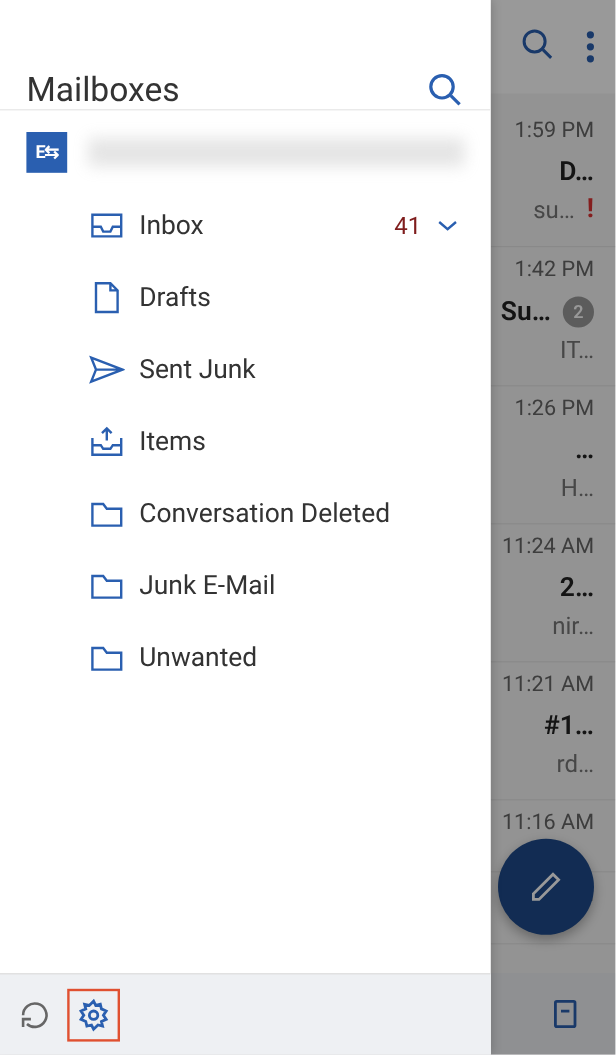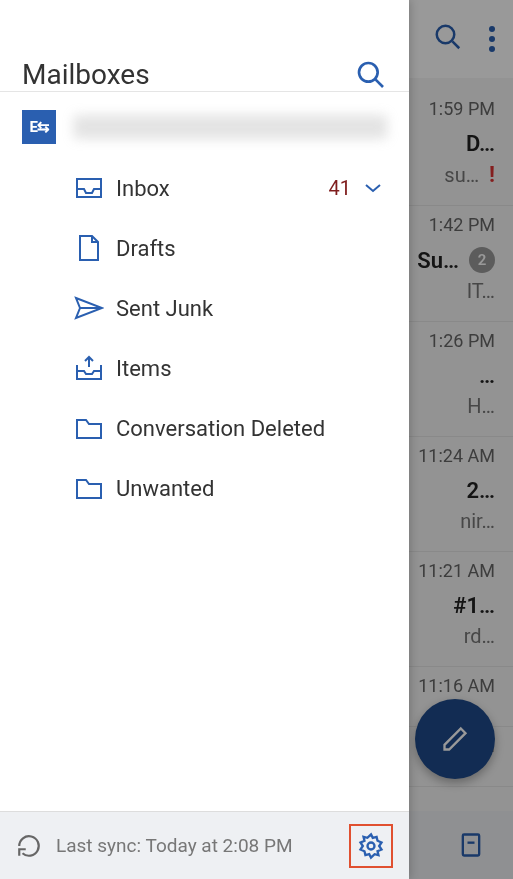--- a/index.html
+++ b/index.html
@@ -306,40 +306,47 @@
 
     <div class="folder">
       <div class="folder-icon-slot">
         <svg width="28" height="24" viewBox="0 0 28 24" fill="none" stroke="currentColor" stroke-width="2">
             <path d="M2 4h9l3 4h12v14H2z"></path>
           </svg>
       </div>
       <span class="folder-label">Conversation Deleted</span>
     </div>
 
+    <div class="folder">
+      <div class="folder-icon-slot">
+        <svg width="28" height="24" viewBox="0 0 28 24" fill="none" stroke="currentColor" stroke-width="2">
+            <path d="M2 4h9l3 4h12v14H2z"></path>
+          </svg>
+      </div>
+      <span class="folder-label">Junk E-Mail</span>
+    </div>
 
 
     <div class="folder">
       <div class="folder-icon-slot">
         <svg width="28" height="24" viewBox="0 0 28 24" fill="none" stroke="currentColor" stroke-width="2">
             <path d="M2 4h9l3 4h12v14H2z"></path>
           </svg>
       </div>
       <span class="folder-label">Unwanted</span>
     </div>
 
   </div>
 
   <div class="drawer-footer">
     <div class="sync-icon">
       <svg width="26" height="26" viewBox="0 0 24 24" fill="none" stroke="currentColor" stroke-width="2">
           <path d="M3 12a9 9 0 1 1 3 6.7 M3 21v-6h6"></path>
         </svg>
     </div>
-    <div class="sync-text">Last sync: Today at 2:08 PM</div>
     <div class="settings-btn">
       <svg width="28" height="28" viewBox="0 0 24 24" fill="none" stroke="currentColor" stroke-width="2">
           <circle cx="12" cy="12" r="3"></circle>
           <path d="M12 2l1.5 3 3.3-.8.8 3.3L21 9l-2 3 2 3-3.4 1.5.8 3.3-3.3-.8L12 22l-1.5-3-3.3.8-.8-3.3L3 15l2-3-2-3 3.4-1.5-.8-3.3 3.3.8z"></path>
         </svg>
     </div>
   </div>
 </div>
 
 </body></html>

